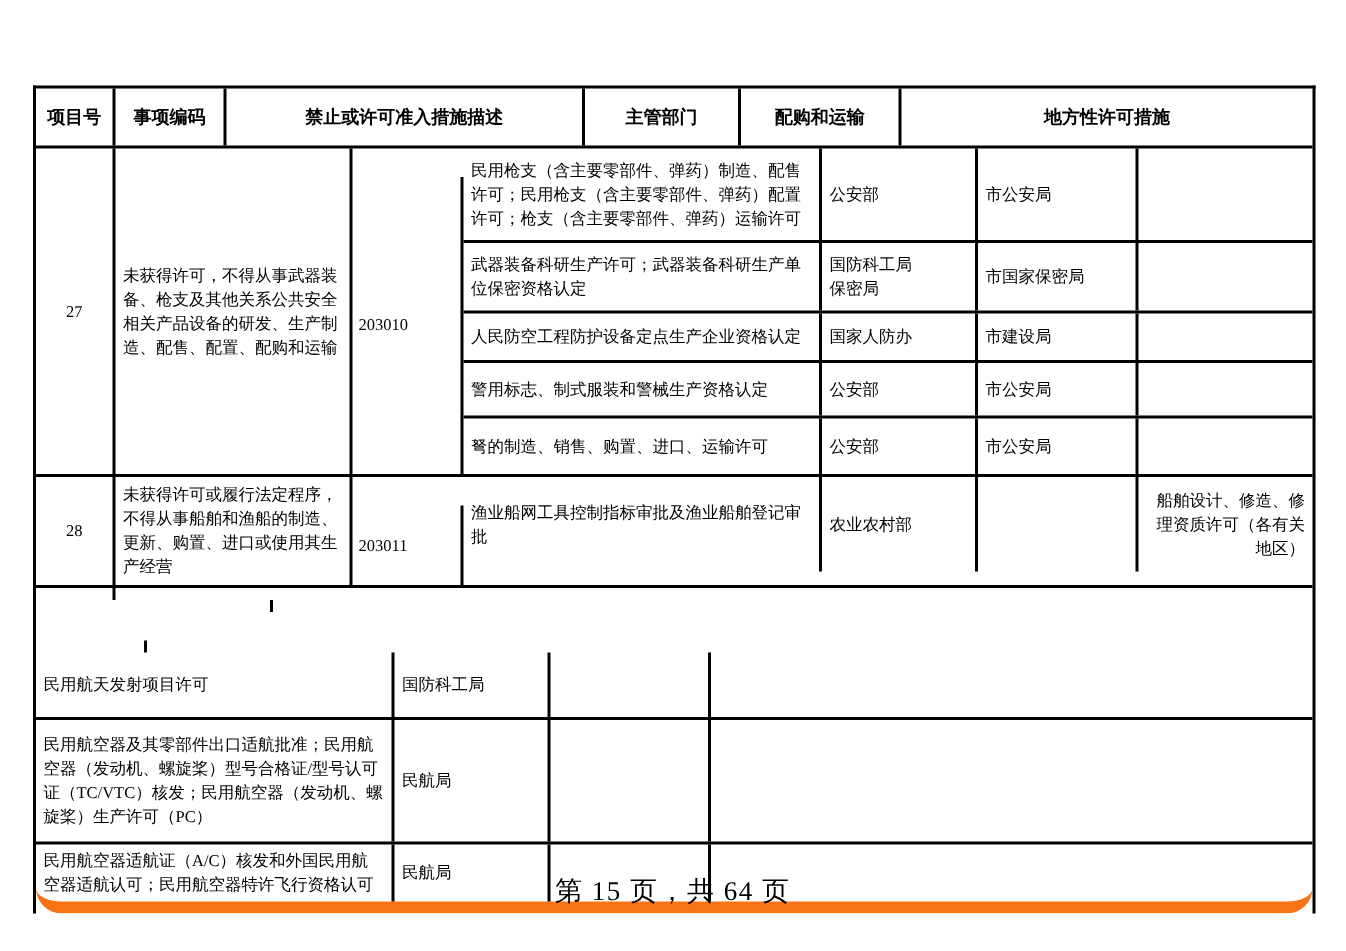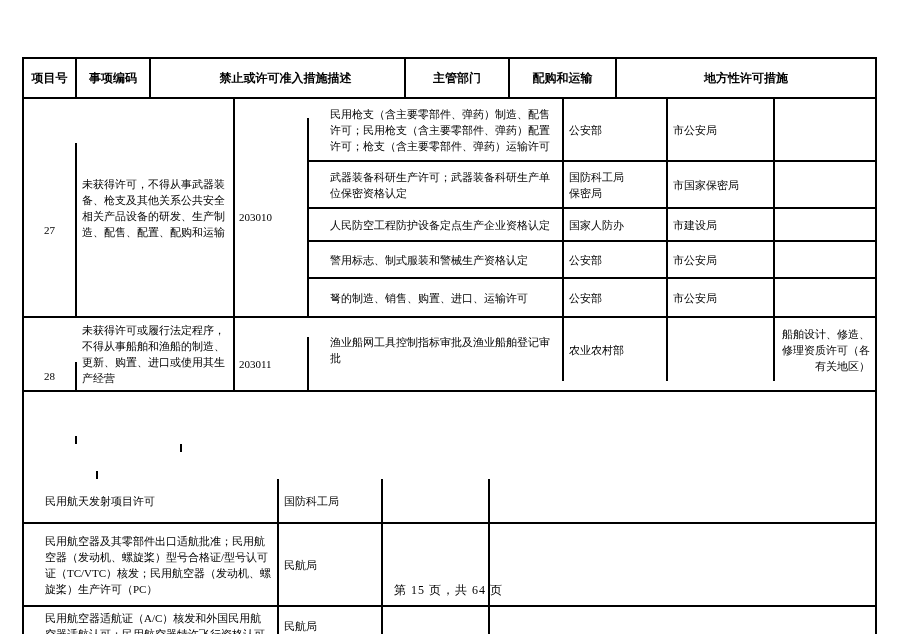--- a/index.html
+++ b/index.html
@@ -15,45 +15,45 @@
   }
   .hdr{display:flex;border-bottom:2px solid #000;height:38px;font-weight:bold;font-size:12px;}
   .hcell{
     display:flex;align-items:center;justify-content:center;text-align:center;
     border-right:2px solid #000;box-sizing:border-box;padding:2px;
   }
   .hcell:last-child,.mcell:last-child{border-right:none;text-align:right;}
   .c1{width:53px;flex:none;}
   .c2{width:158px;flex:none;}
   .c3{width:74px;flex:none;}
-  .c4{width:239px;flex:none;margin-left:16px;}
+  .c4{width:239px;flex:none;}
   .c5{width:104px;flex:none;}
   .c6{width:107px;flex:none;}
   .c7{flex:1;}
   .group{display:flex;border-bottom:2px solid #000;}
   .group.last{border-bottom:none;flex-direction:column;}
   .gcell{
     border-right:2px solid #000;box-sizing:border-box;
     display:flex;align-items:center;padding:4px;
   }
-  .gcell.num{justify-content:center;margin-top:44px;}
+  .gcell.num{justify-content:center;}
   .gcell.matter{padding:4px 5px;}
   .gcell.code{align-items:center;padding:4px 4px;margin-top:19px;}
   .subs{flex:1;display:flex;flex-direction:column;}
   .sub{display:flex;border-bottom:2px solid #000;box-sizing:border-box;}
-  .group .subs .sub:last-child{border-bottom:none;}
+  .group .subs .sub:last-child{border-bottom:none;border-radius:17px;}
   .group.last .subs .sub:last-child{border-bottom:8px solid #f97316;}
   .mcell{
     border-right:2px solid #000;box-sizing:border-box;
     display:flex;align-items:center;padding:3px 5px;
     white-space:pre-line;
   }
   .footer{
     position:absolute;left:0;top:582px;width:897px;text-align:center;
-    font-size:12px;letter-spacing:1px;
+    font-size:18px;letter-spacing:1px;
   }
 </style>
 </head>
 <body>
 
 <div class="page">
 
   <div class="tbl">
 
     <div class="hdr">

